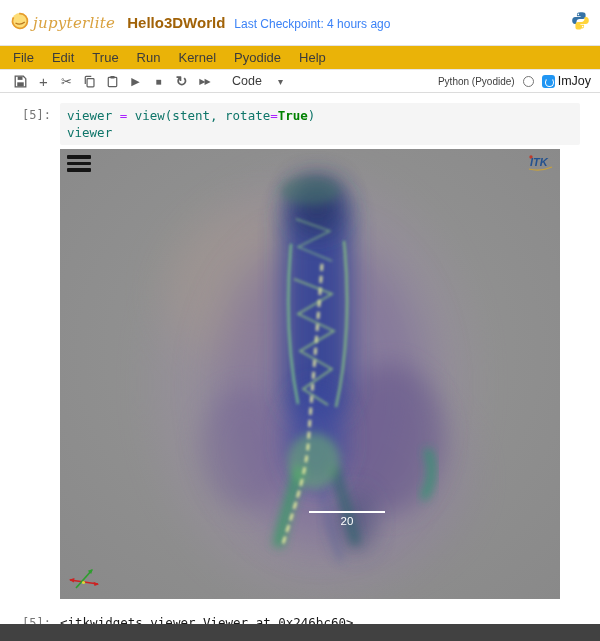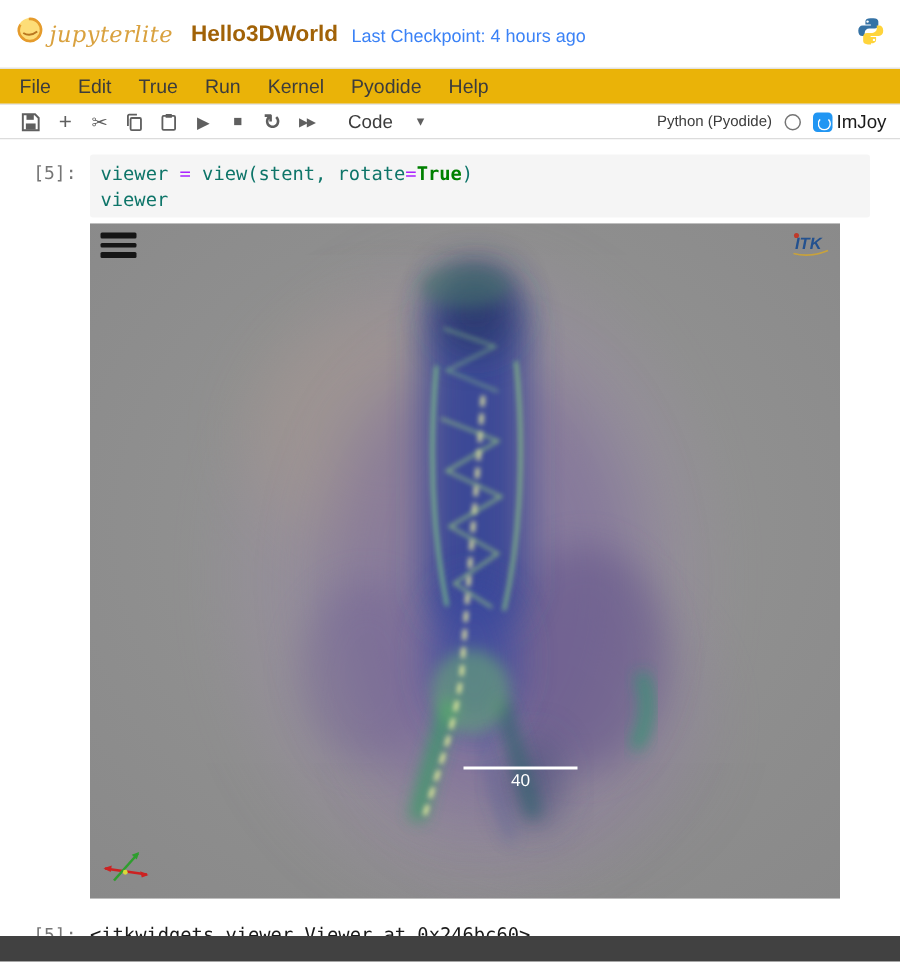--- a/index.html
+++ b/index.html
@@ -263,21 +263,21 @@
         <div class="itk-logo">
           <svg width="28" height="20" viewBox="0 0 28 20">
             <circle cx="5" cy="4" r="1.7" fill="#c03a2b"></circle>
             <path d="M3 16 Q14 19 26 14" stroke="#c8a23c" stroke-width="1.2" fill="none"></path>
             <text x="4" y="13" font-family="Liberation Sans, sans-serif" font-size="11" font-style="italic" font-weight="bold" fill="#23518f">ITK</text>
           </svg>
         </div>
 
         <div class="scalebar">
           <div class="bar"></div>
-          <div class="value">40</div>
+          <div class="value">20</div>
         </div>
 
         <div class="axes-gizmo">
           <svg width="34" height="28" viewBox="0 0 34 28">
             <line x1="3" y1="17" x2="31" y2="21" stroke="#cc2222" stroke-width="1.7"></line>
             <polygon points="32,21.3 26.5,18.8 27.5,23" fill="#cc2222"></polygon>
             <polygon points="2,16.8 7.5,15 6.8,19.4" fill="#cc2222"></polygon>
             <line x1="9" y1="25" x2="25" y2="7" stroke="#2e9e2e" stroke-width="1.7"></line>
             <polygon points="25.8,6 20.8,7.8 24.2,11" fill="#2e9e2e"></polygon>
             <circle cx="16.5" cy="19.5" r="1.6" fill="#d9d93a"></circle>

